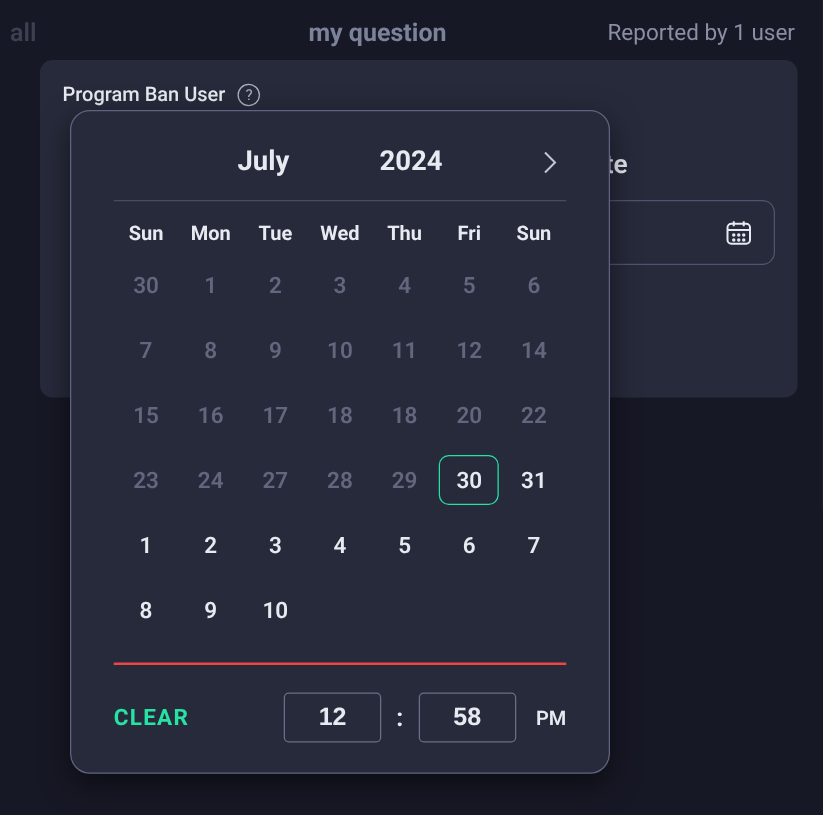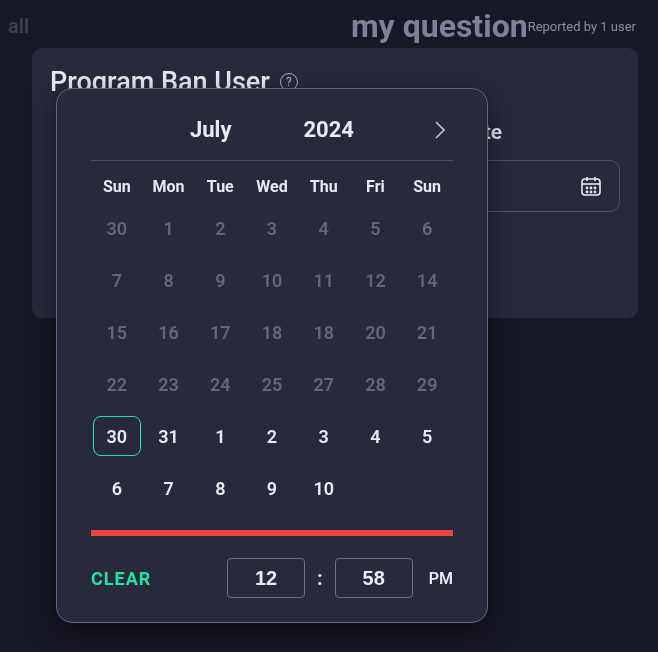--- a/index.html
+++ b/index.html
@@ -20,47 +20,47 @@
     height: 36px;
   }
   .faded-left {
     color: #3c4051;
     font-size: 20px;
     font-weight: 600;
     width: 80px;
   }
   .page-title {
     color: #7c829a;
-    font-size: 32px;
+    font-size: 20px;
     font-weight: 700;
     flex: 1;
-    text-align: right;
+    text-align: center;
     padding-left: 30px;
   }
   .reported {
     color: #8a8fa5;
-    font-size: 13px;
+    font-size: 18px;
   }
 
   .card {
     background: #272a3b;
     border-radius: 10px;
     margin: 12px 20px 0 32px;
     padding: 18px 24px 24px 18px;
     min-height: 270px;
     position: relative;
   }
   .card-title-row {
     display: flex;
     align-items: center;
     gap: 10px;
   }
   .card-title {
     color: #e8eaf2;
-    font-size: 27px;
+    font-size: 16px;
     font-weight: 500;
   }
   .help-icon {
     width: 18px; height: 18px;
     border: 1.5px solid #aeb2c4;
     border-radius: 50%;
     display: inline-flex;
     align-items: center;
     justify-content: center;
     font-size: 12px;
@@ -144,21 +144,21 @@
     align-items: center;
     justify-content: center;
     border-radius: 8px;
     cursor: pointer;
   }
   .dp-day.dim { color: #62677e; }
   .dp-day.today {
     border: 1.5px solid #25e3a3;
   }
   .dp-time-row {
-    border-top: 6px solid #ef4444;
+    border-top: 2px solid #ef4444;
     margin-top: 22px;
     padding-top: 22px;
     display: flex;
     align-items: center;
     gap: 12px;
   }
   .dp-clear {
     color: #25e3a3;
     font-size: 18px;
     font-weight: 700;
@@ -253,25 +253,23 @@
       <div class="dp-day dim">10</div>
       <div class="dp-day dim">11</div>
       <div class="dp-day dim">12</div>
       <div class="dp-day dim">14</div>
       <div class="dp-day dim">15</div>
       <div class="dp-day dim">16</div>
       <div class="dp-day dim">17</div>
       <div class="dp-day dim">18</div>
       <div class="dp-day dim">18</div>
       <div class="dp-day dim">20</div>
-      <div class="dp-day dim">21</div>
       <div class="dp-day dim">22</div>
       <div class="dp-day dim">23</div>
       <div class="dp-day dim">24</div>
-      <div class="dp-day dim">25</div>
       <div class="dp-day dim">27</div>
       <div class="dp-day dim">28</div>
       <div class="dp-day dim">29</div>
       <div class="dp-day today">30</div>
       <div class="dp-day">31</div>
       <div class="dp-day">1</div>
       <div class="dp-day">2</div>
       <div class="dp-day">3</div>
       <div class="dp-day">4</div>
       <div class="dp-day">5</div>

